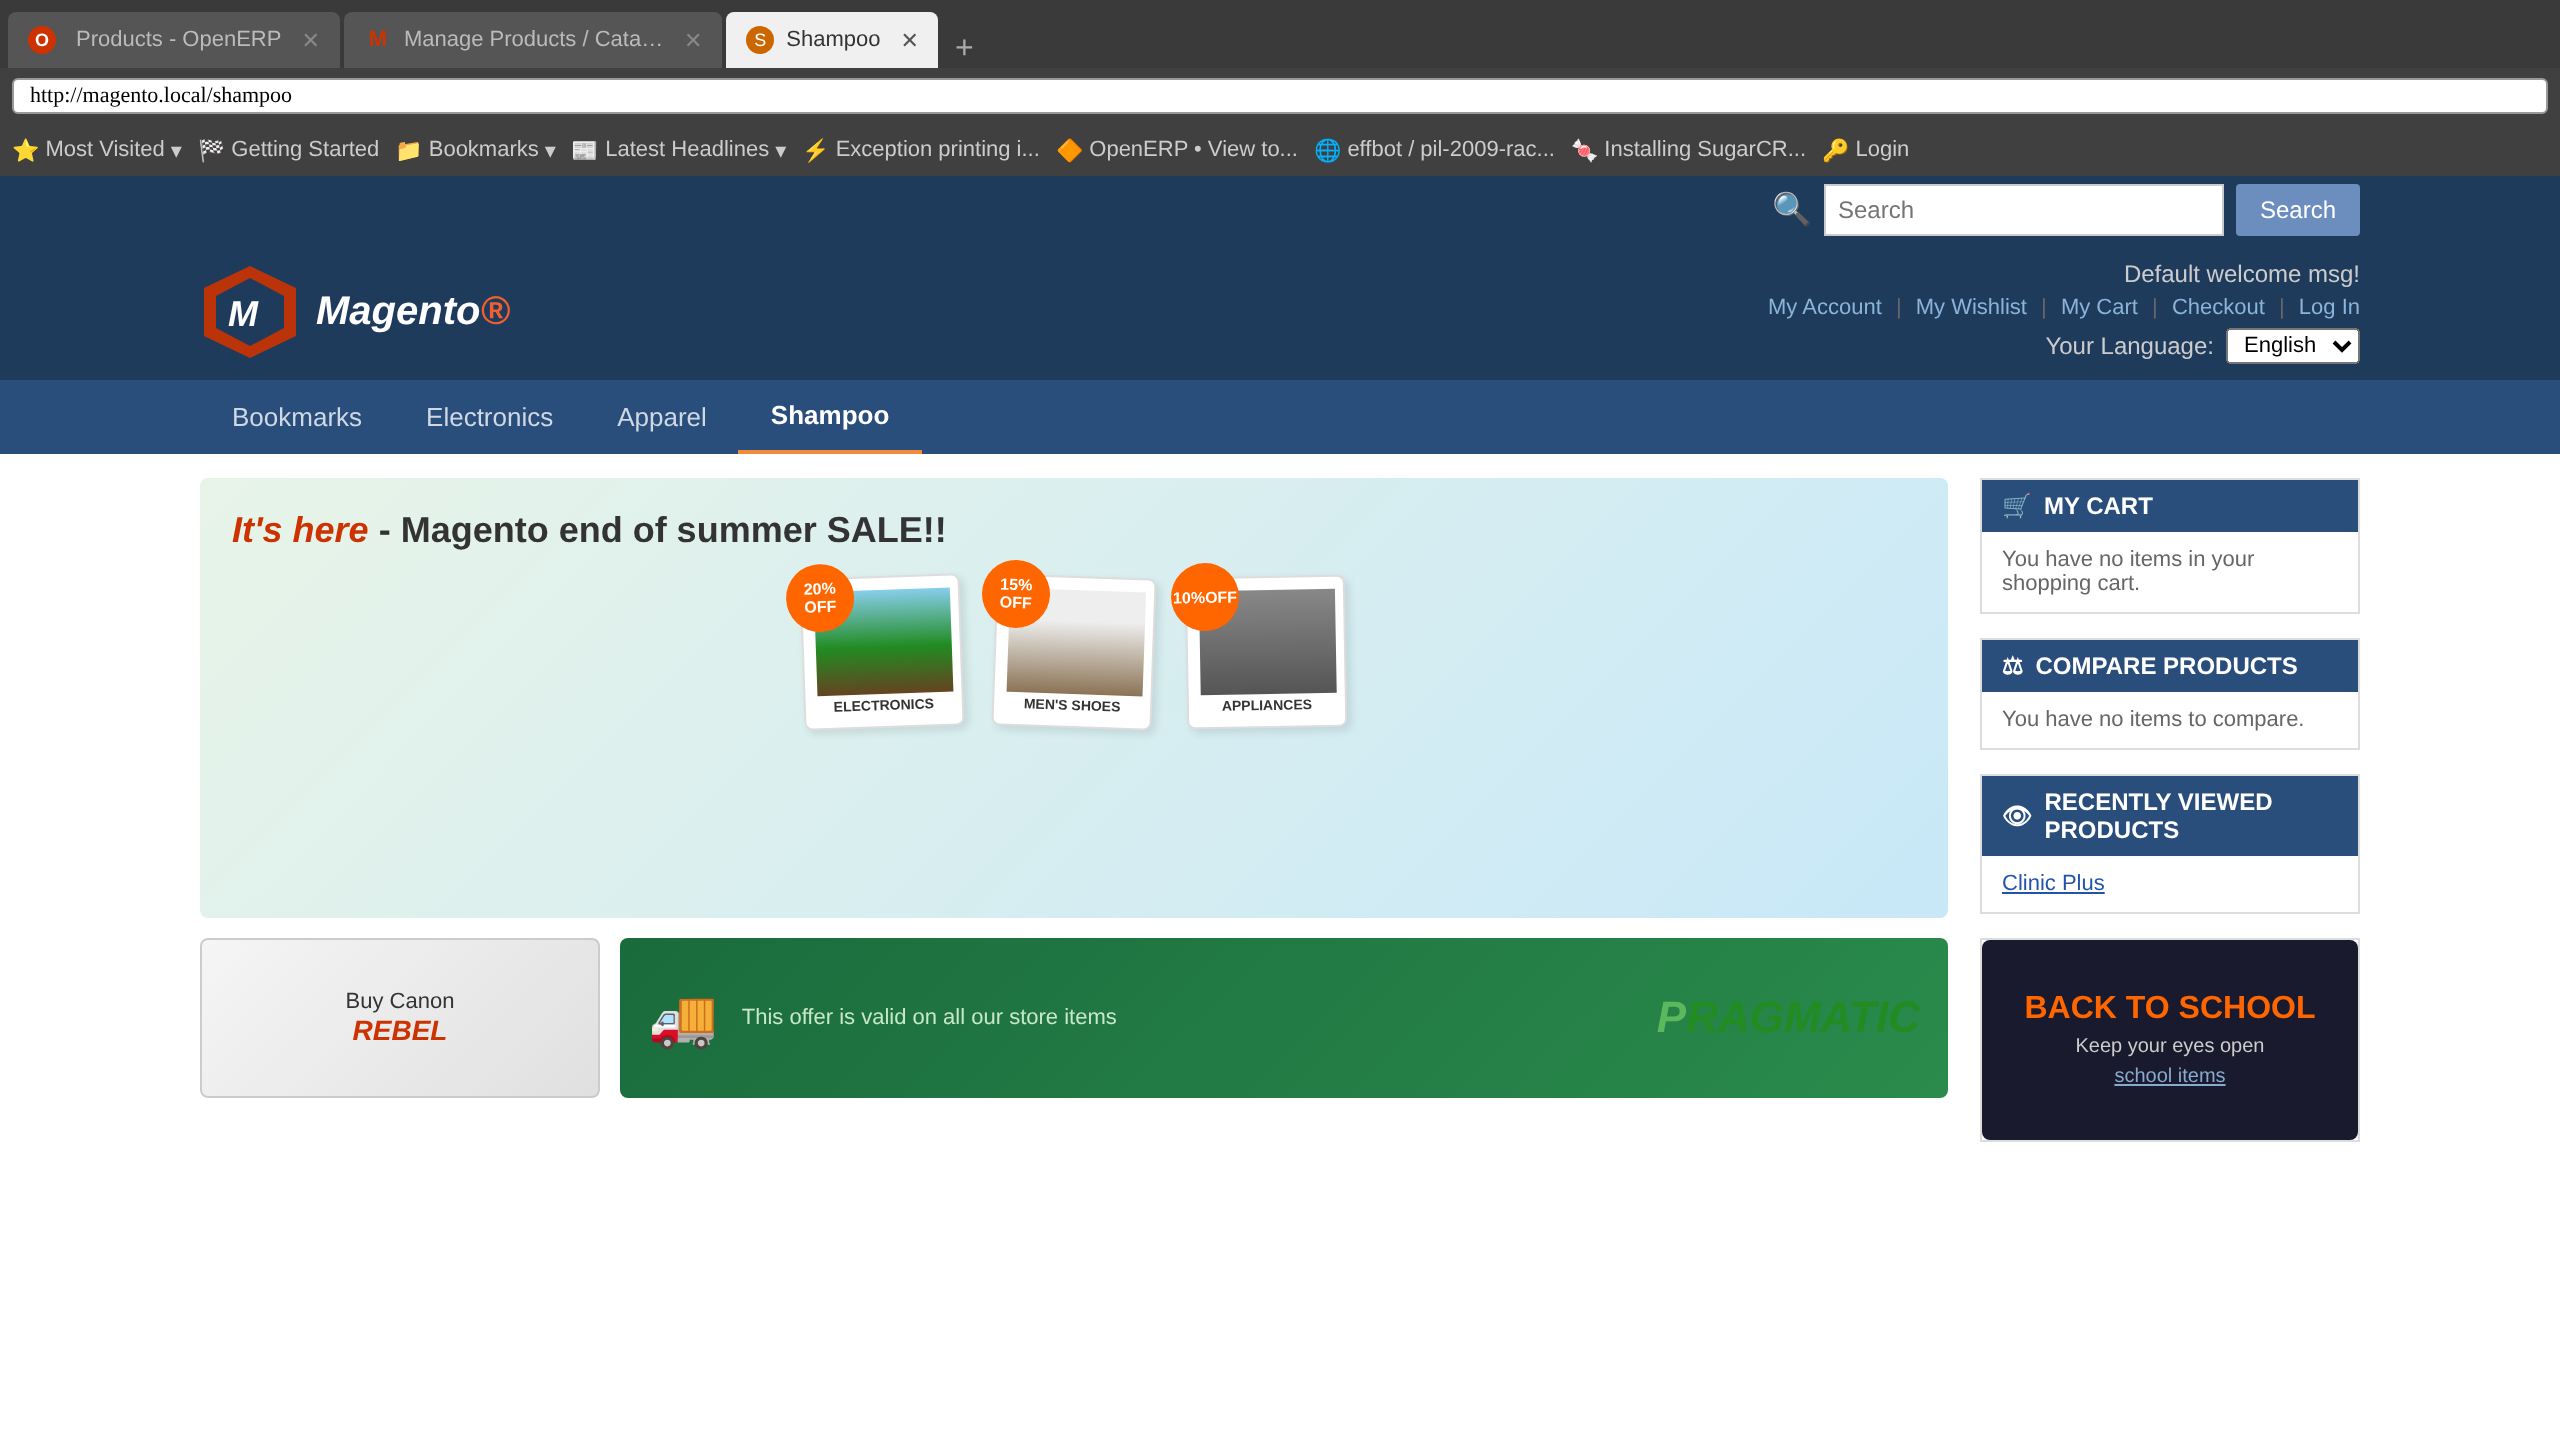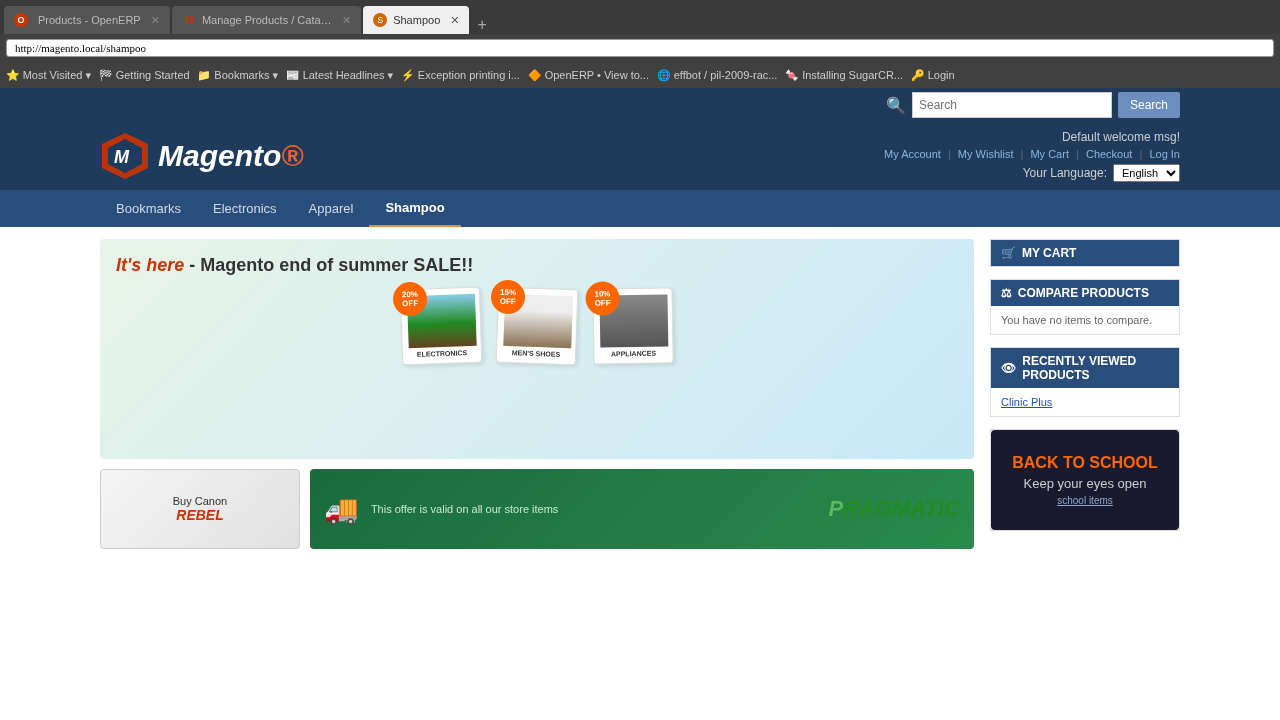--- a/index.html
+++ b/index.html
@@ -23,21 +23,21 @@
     
     .website { background: #fff; height: 100%; }
     .top-bar { background: #1f3b5c; padding: 4px 0; }
     .top-bar-inner { max-width: 1100px; margin: 0 auto; display: flex; justify-content: flex-end; align-items: center; gap: 8px; padding: 0 10px; }
     .search-bar { display: flex; align-items: center; gap: 6px; }
     .search-input { width: 200px; height: 26px; border: 1px solid #ccc; padding: 2px 6px; font-size: 12px; }
     .search-btn { background: #6c8ebf; color: #fff; border: none; padding: 4px 12px; height: 26px; cursor: pointer; font-size: 12px; border-radius: 2px; }
     .header-section { background: #1f3b5c; padding: 8px 0; }
     .header-inner { max-width: 1100px; margin: 0 auto; display: flex; justify-content: space-between; align-items: center; padding: 0 10px; }
     .logo-area { display: flex; align-items: center; gap: 8px; }
-    .logo-text { color: #fff; font-size: 30px; font-weight: bold; font-style: italic; }
+    .logo-text { color: #fff; font-size: 20px; font-weight: bold; font-style: italic; }
     .logo-text span { color: #ef5f2f; }
     .header-right { text-align: right; }
     .welcome-msg { color: #ccc; font-size: 12px; margin-bottom: 4px; }
     .account-links { font-size: 11px; }
     .account-links a { color: #8ab4d8; text-decoration: none; }
     .account-links span { color: #666; margin: 0 4px; }
     .language-row { margin-top: 4px; color: #ccc; font-size: 12px; display: flex; align-items: center; gap: 6px; justify-content: flex-end; }
     .language-select { font-size: 11px; padding: 1px 4px; }
     .nav-bar { background: #2a4e7c; padding: 0; }
     .nav-inner { max-width: 1100px; margin: 0 auto; display: flex; align-items: center; padding: 0 10px; }
@@ -58,21 +58,21 @@
     .canon-rebel { color: #cc3300; font-size: 14px; font-weight: bold; font-style: italic; }
     .shipping-banner { flex: 1; height: 80px; background: linear-gradient(135deg, #1a6b3c 0%, #2a8b4c 100%); border-radius: 4px; display: flex; align-items: center; gap: 12px; padding: 10px 14px; }
 
     
     .sidebar { width: 190px; min-width: 190px; }
     .sidebar-widget { border: 1px solid #ddd; margin-bottom: 12px; }
     .widget-title { background: #2a4e7c; color: #fff; padding: 6px 10px; font-size: 12px; font-weight: bold; display: flex; align-items: center; gap: 6px; }
     .widget-body { padding: 8px 10px; font-size: 11px; color: #666; background: #fff; }
     .back-to-school { height: 100px; background: #1a1a2e; border-radius: 4px; display: flex; flex-direction: column; align-items: center; justify-content: center; padding: 10px; }
     .bts-title { color: #ff6600; font-size: 16px; font-weight: bold; text-align: center; text-transform: uppercase; }
-    .bts-sub { color: #ccc; font-size: 13px; text-align: center; margin-top: 4px; }
+    .bts-sub { color: #ccc; font-size: 10px; text-align: center; margin-top: 4px; }
     .bts-link { color: #88aacc; font-size: 10px; text-decoration: underline; cursor: pointer; margin-top: 4px; }
     .clinic-plus { color: #2255aa; cursor: pointer; font-size: 11px; }
 
     
     .favicon-o { width: 14px; height: 14px; background: #cc3300; border-radius: 50%; display: inline-flex; align-items: center; justify-content: center; color: #fff; font-size: 9px; font-weight: bold; margin-right: 4px; }
     .favicon-m { width: 14px; height: 14px; display: inline-flex; align-items: center; justify-content: center; color: #cc3300; font-size: 11px; font-weight: bold; }
     .favicon-s { width: 14px; height: 14px; background: #cc6600; border-radius: 50%; display: inline-flex; align-items: center; justify-content: center; color: #fff; font-size: 9px; }
 
     .watermark { position: fixed; bottom: 10px; left: 50%; transform: translateX(-50%); color: rgba(255,255,255,0.5); font-size: 13px; font-family: Arial; z-index: 999; text-align: center; pointer-events: none; }
     .watermark-line { display: block; }
@@ -236,21 +236,21 @@
               <div style="font-size:7px;color:#333;font-weight:bold;">MEN'S SHOES</div>
               <div style="position:absolute;top:-8px;left:-8px;background:#ff6600;color:#fff;border-radius:50%;width:34px;height:34px;display:flex;flex-direction:column;align-items:center;justify-content:center;font-size:8px;font-weight:bold;">
                 <span>15%</span>
                   <span>OFF</span>
               </div>
             </div>
 
             <div style="background:#fff;border:1px solid #ddd;border-radius:4px;padding:6px;width:80px;text-align:center;box-shadow:2px 2px 4px rgba(0,0,0,0.1);transform:rotate(-1deg);position:relative;">
               <div style="width:68px;height:52px;background:linear-gradient(180deg,#888 0%,#555 100%);margin-bottom:3px;"></div>
               <div style="font-size:7px;color:#333;font-weight:bold;">APPLIANCES</div>
-              <div style="position:absolute;top:-8px;left:-8px;background:#ff6600;color:#fff;border-radius:50%;width:34px;height:34px;display:flex;flex-direction:column;align-items:center;justify-content:center;font-size:8px;font-weight:bold;">
+              <div style="position:absolute;top:-8px;left:-8px;background:#ff6600;color:#fff;border-radius:50%;width:34px;height:34px;display:flex;flex-direction:row;align-items:center;justify-content:center;font-size:8px;font-weight:bold;">
                 <span>10%</span>
                   <span>OFF</span>
               </div>
             </div>
           </div>
         </div>
       </div>
 
       <div class="bottom-banners">
 
@@ -273,20 +273,21 @@
       </div>
     </div>
 
     <div class="sidebar">
 
       <div class="sidebar-widget">
         <div class="widget-title">
           <span>🛒</span>
           <span>MY CART</span>
         </div>
+        <div class="widget-body">You have no items in your shopping cart.</div>
       </div>
 
       <div class="sidebar-widget">
         <div class="widget-title">
           <span>⚖</span>
           <span>COMPARE PRODUCTS</span>
         </div>
         <div class="widget-body">You have no items to compare.</div>
       </div>
 

